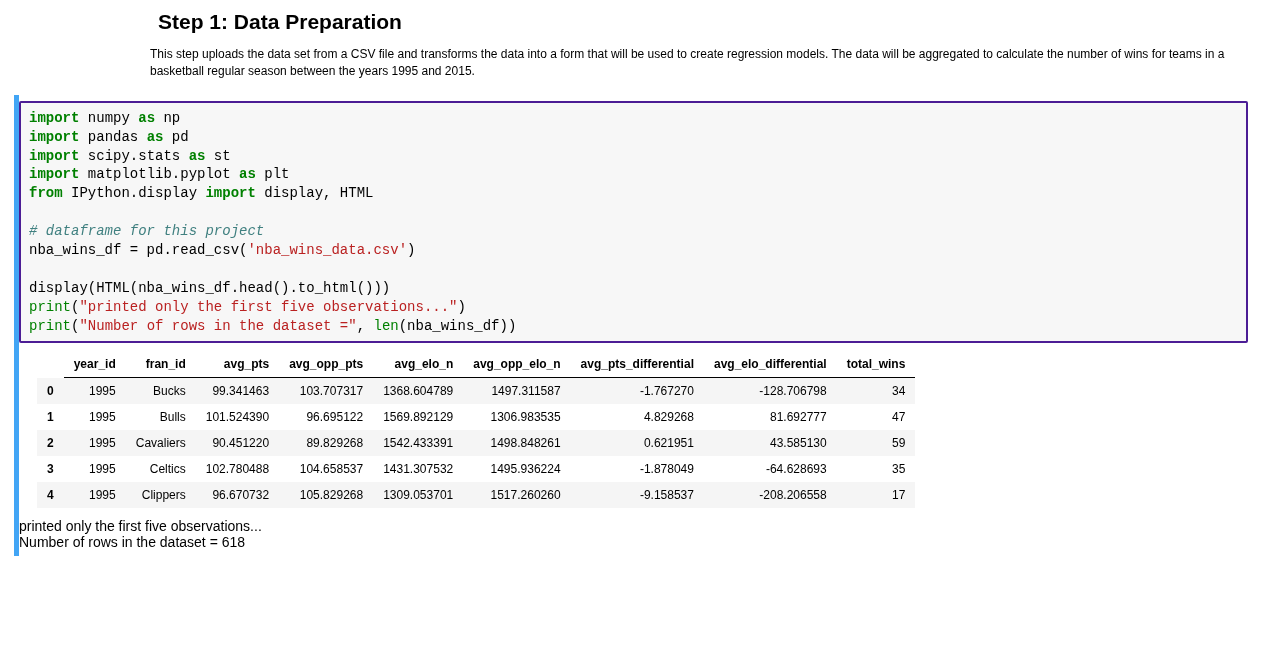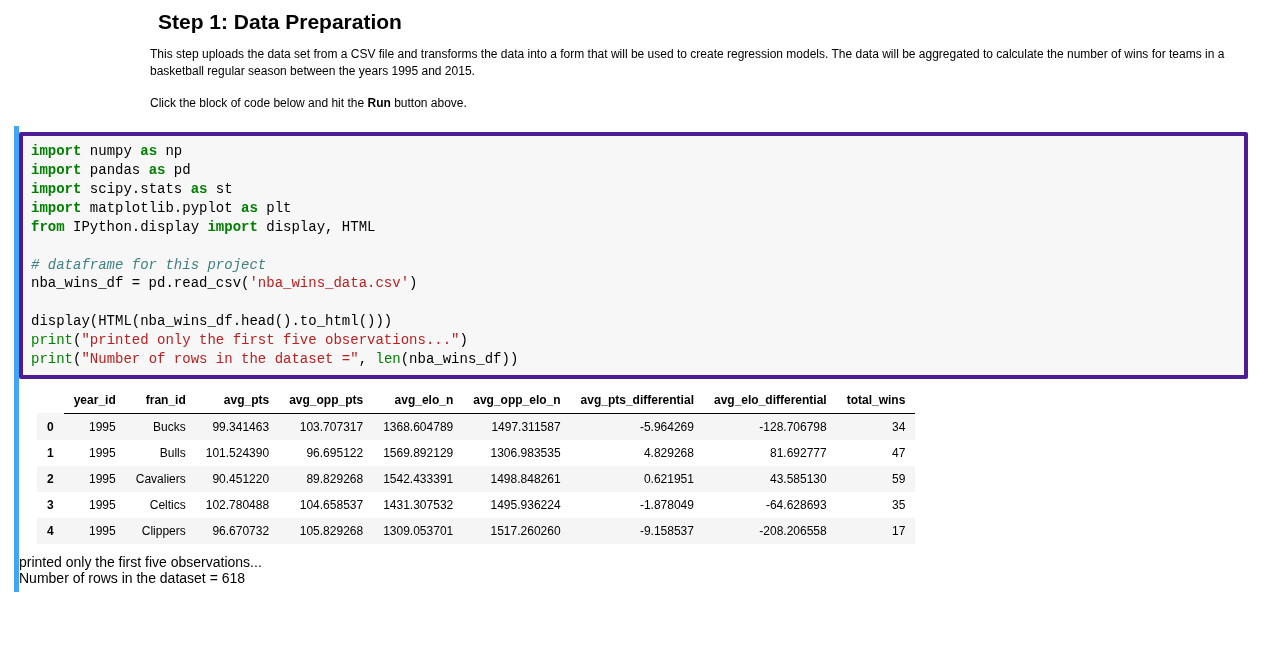--- a/index.html
+++ b/index.html
@@ -37,21 +37,21 @@
     text-align: right;
     padding-right: 8px;
     font-family: "Consolas", monospace;
     font-size: 14px;
     color: #303F9F;
     padding-top: 6px;
     box-sizing: border-box;
   }
   .cell-body { flex: 1; padding-right: 14px; }
   .input-area {
-    border: 4px solid #4c1d95;
+    border: 2px solid #4c1d95;
     background: #f7f7f7;
     border-radius: 2px;
     padding: 6px 8px;
     font-family: "Consolas", "Courier New", monospace;
     font-size: 14px;
     line-height: 1.35;
     white-space: pre;
     overflow-x: auto;
   }
   
@@ -88,23 +88,20 @@
   .bold { font-weight: 700; }
 </style>
 </head>
 <body>
 
 <div class="notebook">
 
   <div class="text-cell">
     <h2>Step 1: Data Preparation</h2>
     <p>This step uploads the data set from a CSV file and transforms the data into a form that will be used to create regression models. The data will be aggregated to calculate the number of wins for teams in a basketball regular season between the years 1995 and 2015.</p>
-    <p>
-      <span>Click the block of code below and hit the </span><span class="bold">Run</span><span> button above.</span>
-    </p>
   </div>
 
   <div class="code-cell">
     <div class="cell-body">
       <div class="input-area"><span class="kw">import</span><span> numpy </span><span class="kw">as</span><span> np</span>
 <span class="kw">import</span><span> pandas </span><span class="kw">as</span><span> pd</span>
 <span class="kw">import</span><span> scipy.stats </span><span class="kw">as</span><span> st</span>
 <span class="kw">import</span><span> matplotlib.pyplot </span><span class="kw">as</span><span> plt</span>
 <span class="kw">from</span><span> IPython.display </span><span class="kw">import</span><span> display, HTML</span>
 
@@ -133,21 +130,21 @@
             </thead>
           <tbody id="df-body">
               <tr>
                 <th>0</th>
                 <td>1995</td>
                 <td>Bucks</td>
                 <td>99.341463</td>
                 <td>103.707317</td>
                 <td>1368.604789</td>
                 <td>1497.311587</td>
-                <td>-5.964269</td>
+                <td>-1.767270</td>
                 <td>-128.706798</td>
                 <td>34</td>
               </tr>
               <tr>
                 <th>1</th>
                 <td>1995</td>
                 <td>Bulls</td>
                 <td>101.524390</td>
                 <td>96.695122</td>
                 <td>1569.892129</td>

